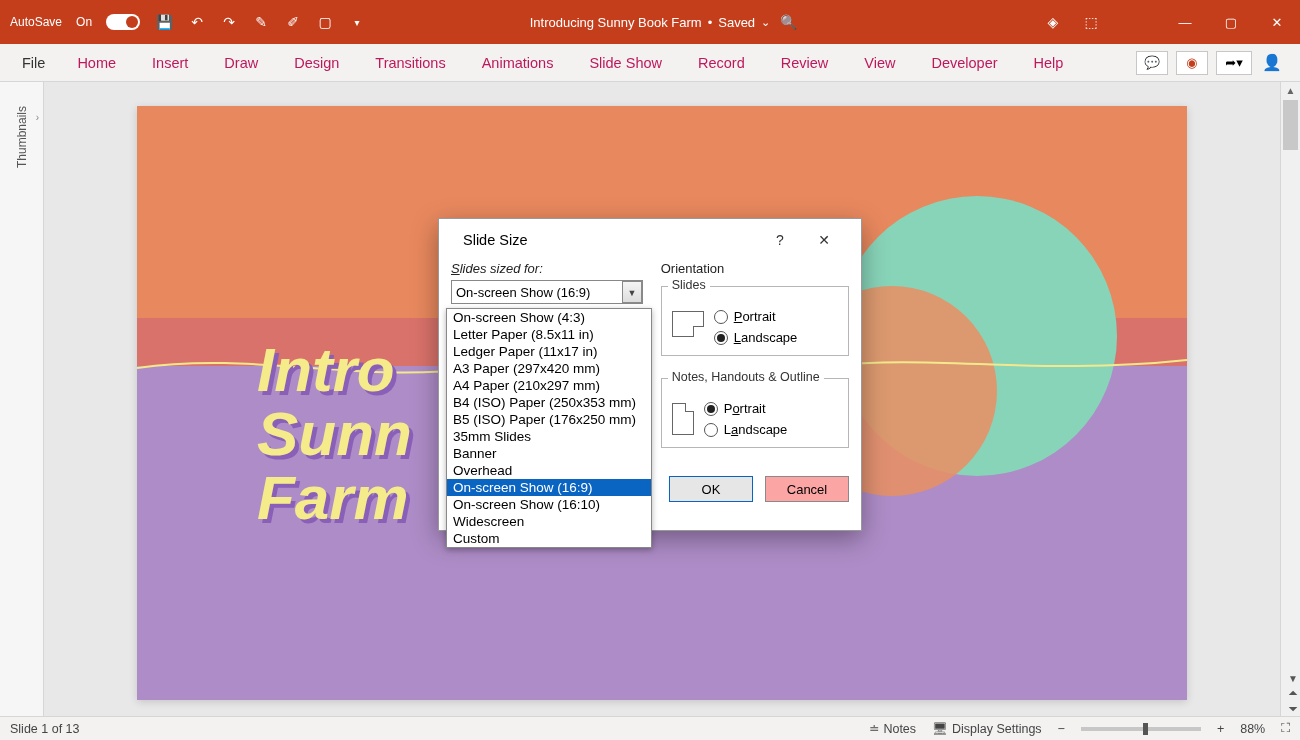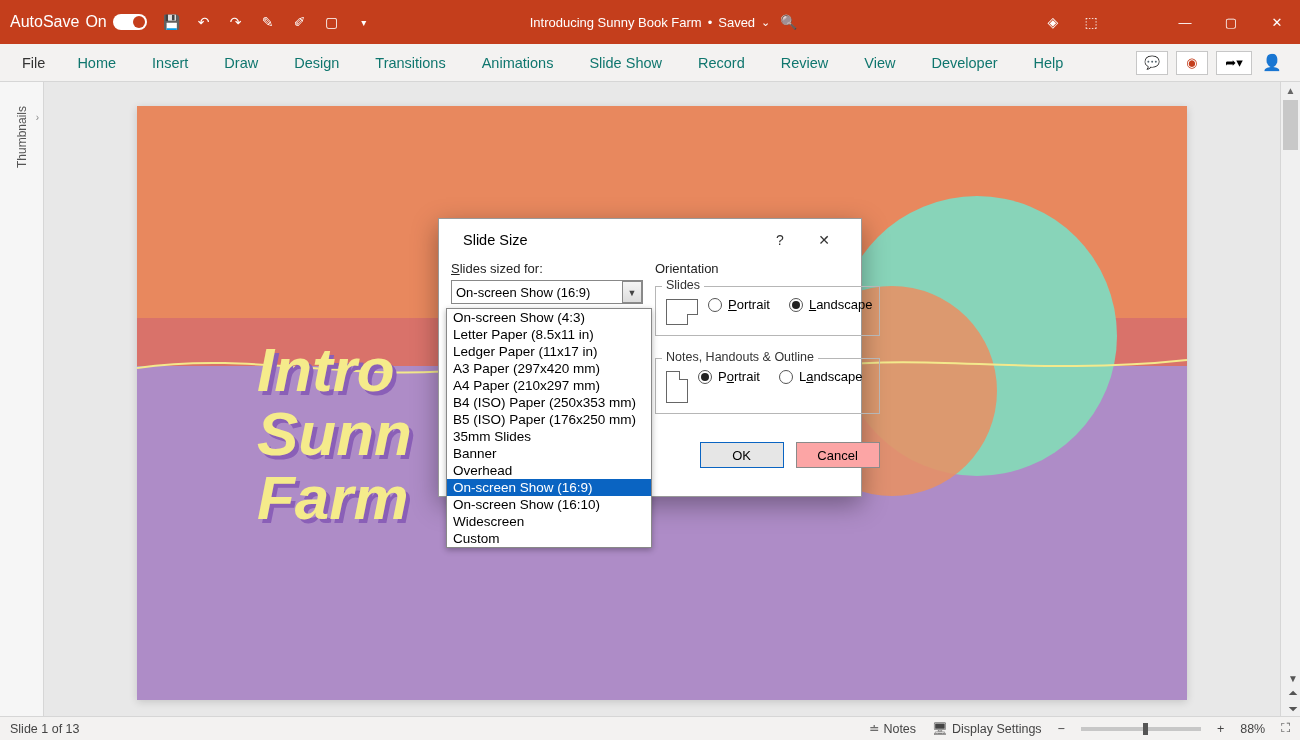--- a/index.html
+++ b/index.html
@@ -1,34 +1,34 @@
 <!DOCTYPE html>
 <html><head>
 <meta charset="utf-8">
 <style>
 * { box-sizing: border-box; margin: 0; padding: 0; font-family: "Segoe UI", Arial, sans-serif; }
 body { width: 1300px; height: 740px; background: #e8e8e8; overflow: hidden; position: relative; }
 
 
 .title-bar { height: 44px; background: #c43e1c; display: flex; align-items: center; color: #fff; position: relative; }
-.autosave { display: flex; align-items: center; gap: 6px; margin-left: 10px; font-size: 16px; }
+.autosave { display: flex; align-items: center; gap: 14px; margin-left: 10px; font-size: 12px; }
 .toggle { width: 34px; height: 16px; background: #fff; border-radius: 8px; position: relative; }
 .toggle::after { content: ""; position: absolute; right: 2px; top: 2px; width: 12px; height: 12px; background: #c43e1c; border-radius: 50%; }
 .qat { display: flex; gap: 14px; margin-left: 16px; align-items: center; }
 .qat-icon { width: 18px; height: 18px; display: flex; align-items: center; justify-content: center; color: #fff; font-size: 14px;}
 .doc-title { position: absolute; left: 50%; transform: translateX(-50%); font-size: 13px; display: flex; align-items: center; gap: 6px; justify-content: center; }
 .win-ctrl { position: absolute; right: 0; display: flex; gap: 0; }
 .win-btn { width: 46px; height: 44px; display: flex; align-items: center; justify-content: center; color: #fff; font-size: 13px; }
 .extra-right { position: absolute; right: 200px; display:flex; gap: 20px; align-items: center;}
 .search-top { position: absolute; left: 780px; font-size: 14px; opacity: 0.9;}
 
 
 .ribbon { height: 38px; background: #f3f2f1; border-bottom: 1px solid #d6d6d6; display: flex; align-items: center; padding: 0 8px; gap: 0; }
 .file-tab { padding: 8px 14px; font-size: 14.5px; color:#333;text-align:center; }
-.tab { padding: 8px 18px; font-size: 14.5px; color: #0f766e; }
+.tab { padding: 8px 18px; font-size: 14.5px; color: #be185d; }
 .ribbon-right { margin-left: auto; display: flex; gap: 8px; align-items: center; padding-right: 8px;}
 .rib-btn { border: 1px solid #c7c7c7; width: 32px; height: 24px; display:flex; align-items:center; justify-content:center; background:#fff; font-size:13px;}
 .rib-btn.red-dot { color:#c43e1c; }
 .rib-btn.share { width:36px; }
 .rib-person { width:24px; height:24px; display:flex; align-items:center; justify-content:center; color:#666; font-size:16px;}
 
 
 .workspace { position: absolute; top: 82px; bottom: 24px; left:0; right:0; background:#e8e8e8; }
 .thumb-rail { position:absolute; left:0; top:0; bottom:0; width: 44px; background:#f6f6f6; border-right:1px solid #d6d6d6; display:flex; align-items:flex-start; justify-content:center; padding-top:24px;}
 .thumb-label { writing-mode: vertical-rl; transform: rotate(180deg); font-size:12px; color:#555; }
@@ -48,35 +48,35 @@
 .nav-below { position:absolute; bottom:0; right:2px; display:flex; flex-direction:column; gap:2px; font-size:12px; color:#555; align-items:center;}
 
 
 .dialog { position:absolute; left:438px; top:218px; width:424px; background:#fff; border:1px solid #999; box-shadow: 0 8px 24px rgba(0,0,0,0.35); z-index:50; }
 .dlg-title { height:42px; display:flex; align-items:center; padding:0 24px; font-size:14.5px; color:#000; }
 .dlg-title .sp { flex:1; }
 .dlg-title .x { width:26px; text-align:center; font-size:14px; color:#333;}
 .dlg-body { padding: 0 12px 14px 12px; display:flex; gap:12px; }
 .dlg-left { flex: 1.05; }
 .dlg-right { flex: 1; }
-.lbl { font-size: 13px; color:#222; margin-bottom:4px; }
+.lbl { font-size: 13px; color:#222; margin-bottom:4px;font-style:italic; }
 .group-title { font-size: 13px; color:#222; }
 .combo { position:relative; width:192px; height:24px; border:1px solid #888; background:#fff; display:flex; align-items:center; padding:0 4px; font-size:13px;}
 .combo .btn { position:absolute; right:0; top:0; width:20px; height:22px; border-left:1px solid #888; background:linear-gradient(#f5f5f5,#ddd); text-align:center; font-size:9px; line-height:22px; color:#444;}
 .dropdown { position:absolute; left:446px; top:308px; width:206px; background:#fff; border:1px solid #888; z-index:60; box-shadow:0 2px 6px rgba(0,0,0,0.3);}
 .dd-item { padding:1px 6px; font-size:13.5px; color:#000;}
 .dd-item.sel { background:#0a64c2; color:#fff;}
-.field { border:1px solid #b6b6b6; padding: 8px 6px 10px 8px; margin-bottom:22px; position:relative; margin-top:10px;}
+.field { border:1px solid #b6b6b6; padding: 20px 6px 10px 8px; margin-bottom:22px; position:relative; margin-top:10px;}
 .field > .legend { position:absolute; top:-9px; left:6px; background:#fff; padding:0 4px; font-size:12.5px; color:#333;}
 .orient-row { display:flex; gap:10px; align-items:flex-start;}
 .page-icon { width:32px; height:26px; border:1.5px solid #666; position:relative; margin-top:4px; margin-left:2px;}
 .page-icon.landscape::after { content:""; position:absolute; right:-1px; bottom:-1px; width:10px; height:10px; background:#fff; border-top:1.5px solid #666; border-left:1.5px solid #666; transform: skew(-0deg); }
 .page-icon.portrait { width:22px; height:32px; }
 .page-icon.portrait::after { content:""; position:absolute; right:-1px; top:-1px; width:8px; height:8px; background:#fff; border-bottom:1.5px solid #666; border-left:1.5px solid #666;}
-.radios { display:flex; flex-direction:row; gap:19px; font-size:13px; margin-top:2px;}
+.radios { display:flex; flex-direction:column; gap:6px; font-size:13px; margin-top:2px;}
 .radio { display:flex; align-items:center; gap:6px;}
 .r-circ { width:14px; height:14px; border:1px solid #555; border-radius:50%; position:relative; flex-shrink:0;}
 .r-circ.on::after { content:""; position:absolute; inset:2px; background:#222; border-radius:50%;}
 .dlg-foot { padding: 10px 12px 14px; display:flex; justify-content:flex-end; gap:12px;}
 .btn { width:84px; height:26px; border:1px solid #8a8a8a; background:#fca5a5; font-size:13px;}
 .btn.primary { border:1.5px solid #0a64c2; background:#e6e6e6;}
 u { text-decoration: underline; }
 
 
 .status { position:absolute; bottom:0; left:0; right:0; height:24px; background:#f3f2f1; border-top:1px solid #d6d6d6; display:flex; align-items:center; font-size:12.5px; color:#444; padding:0 10px;}

